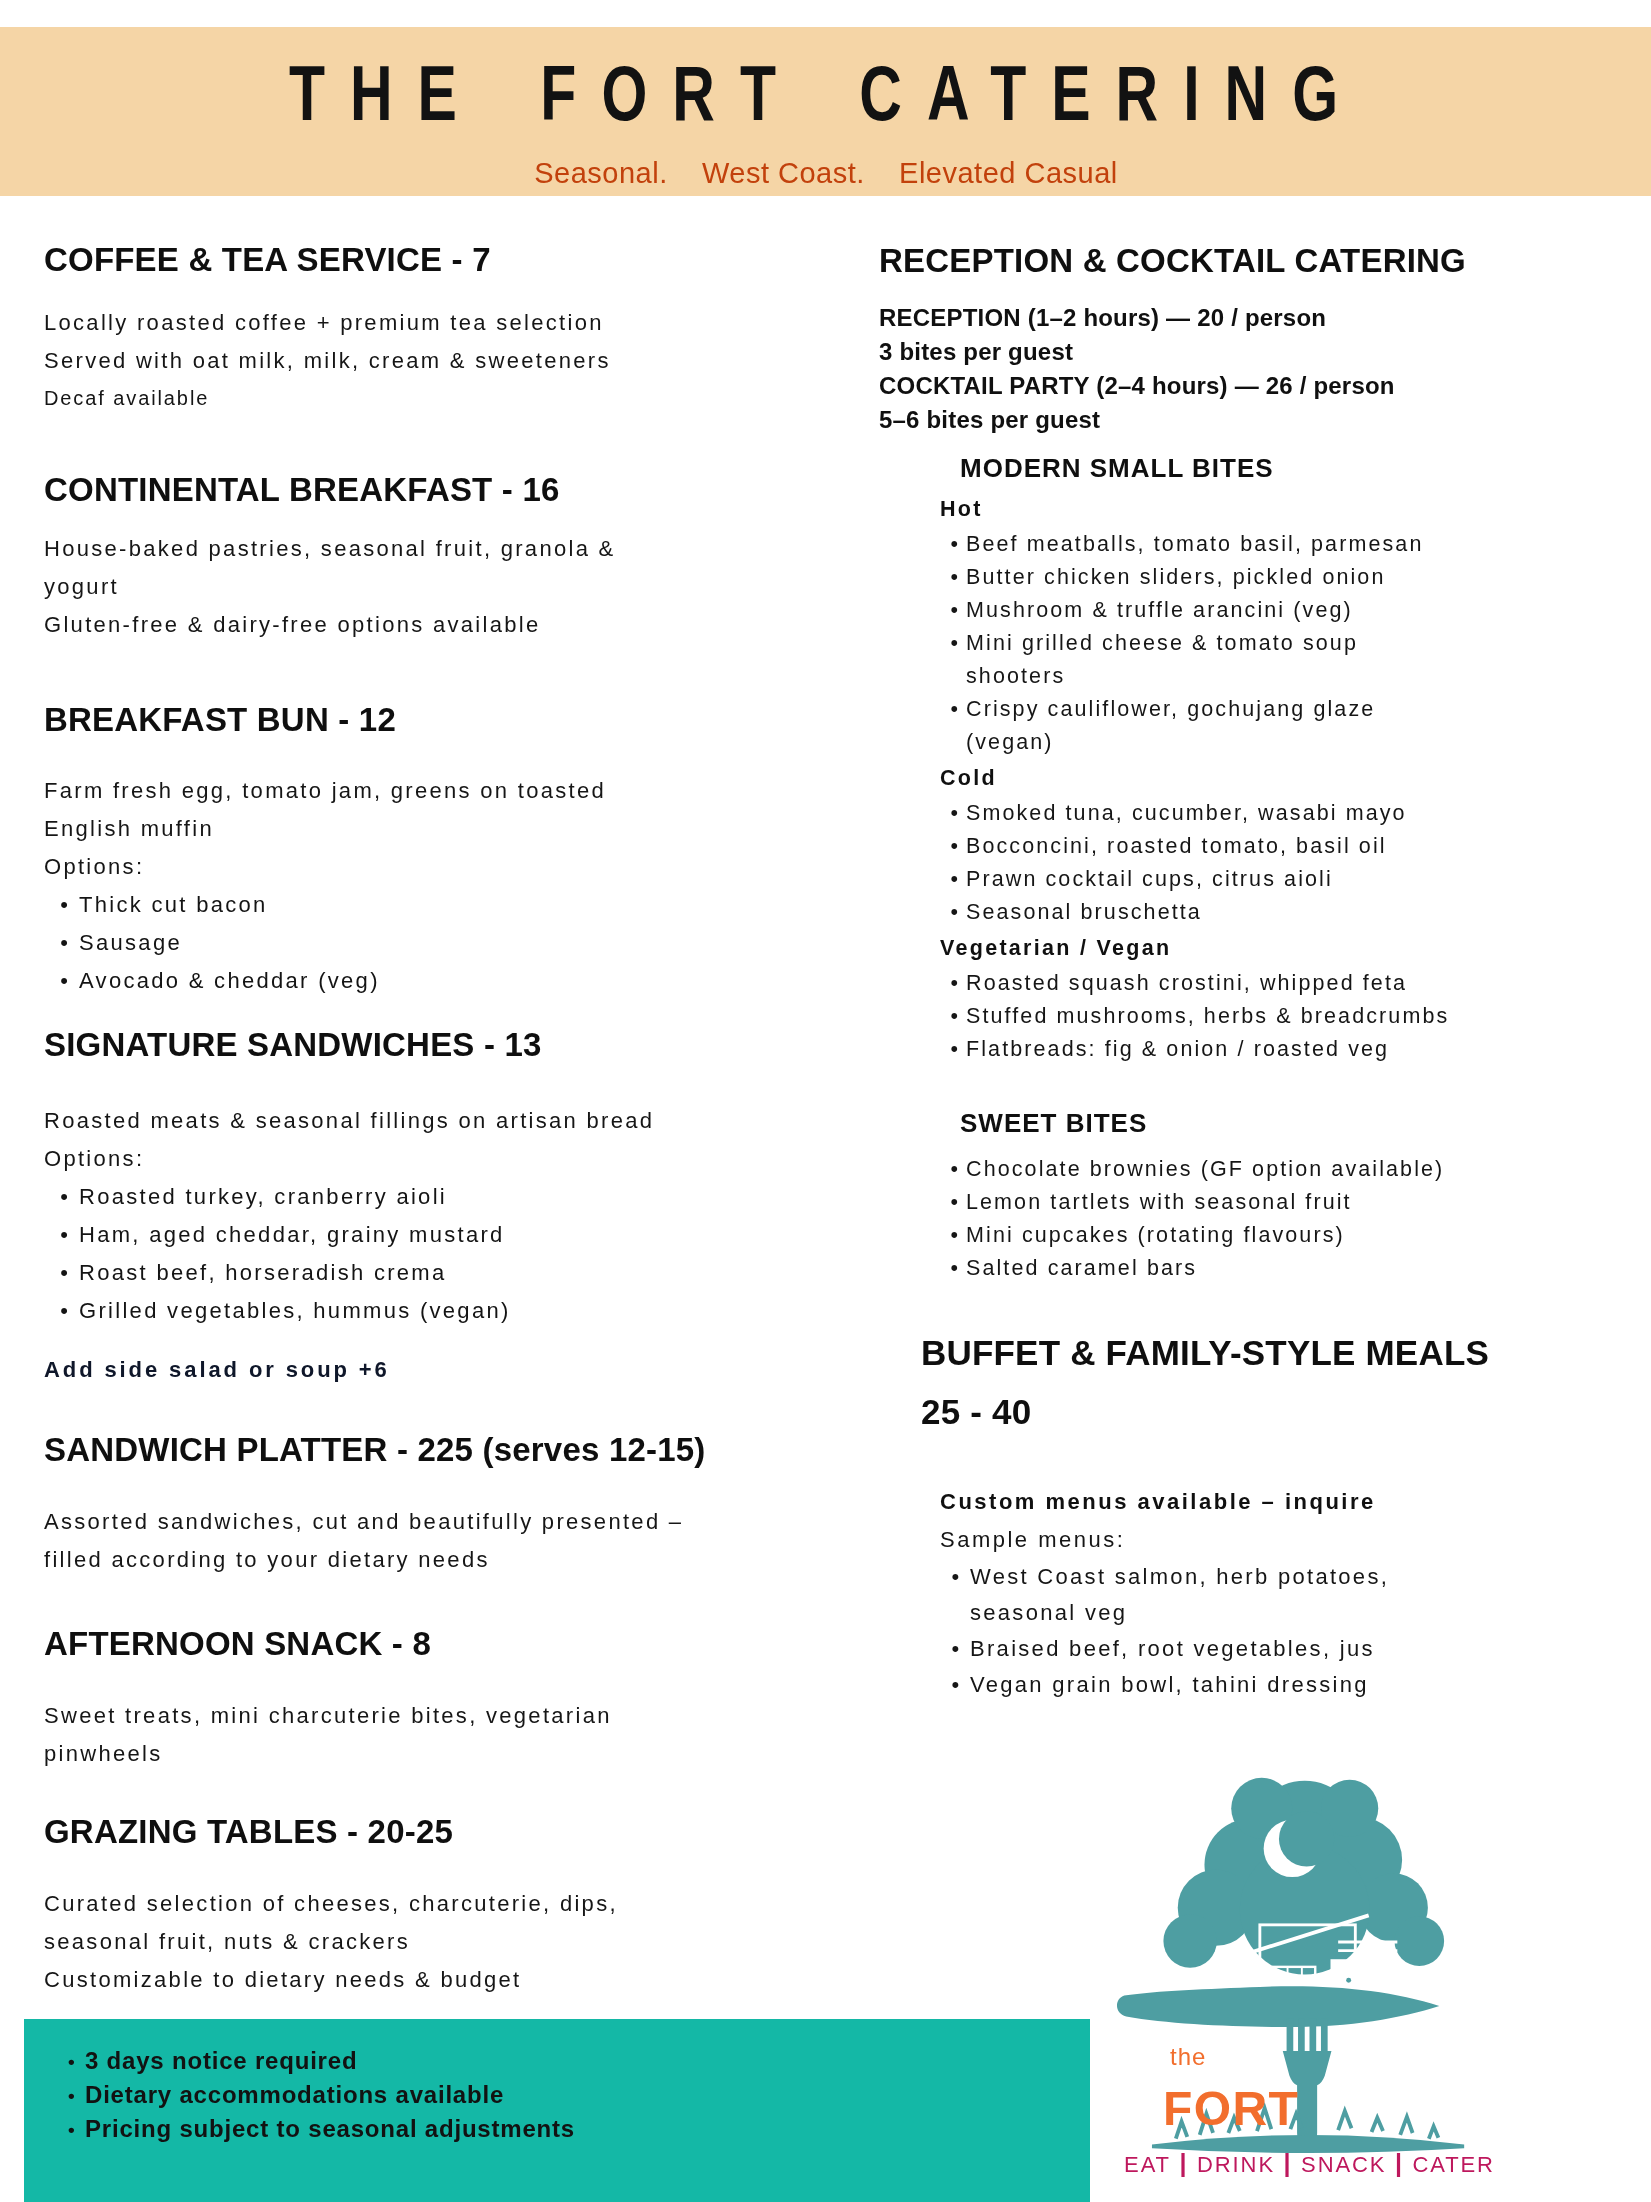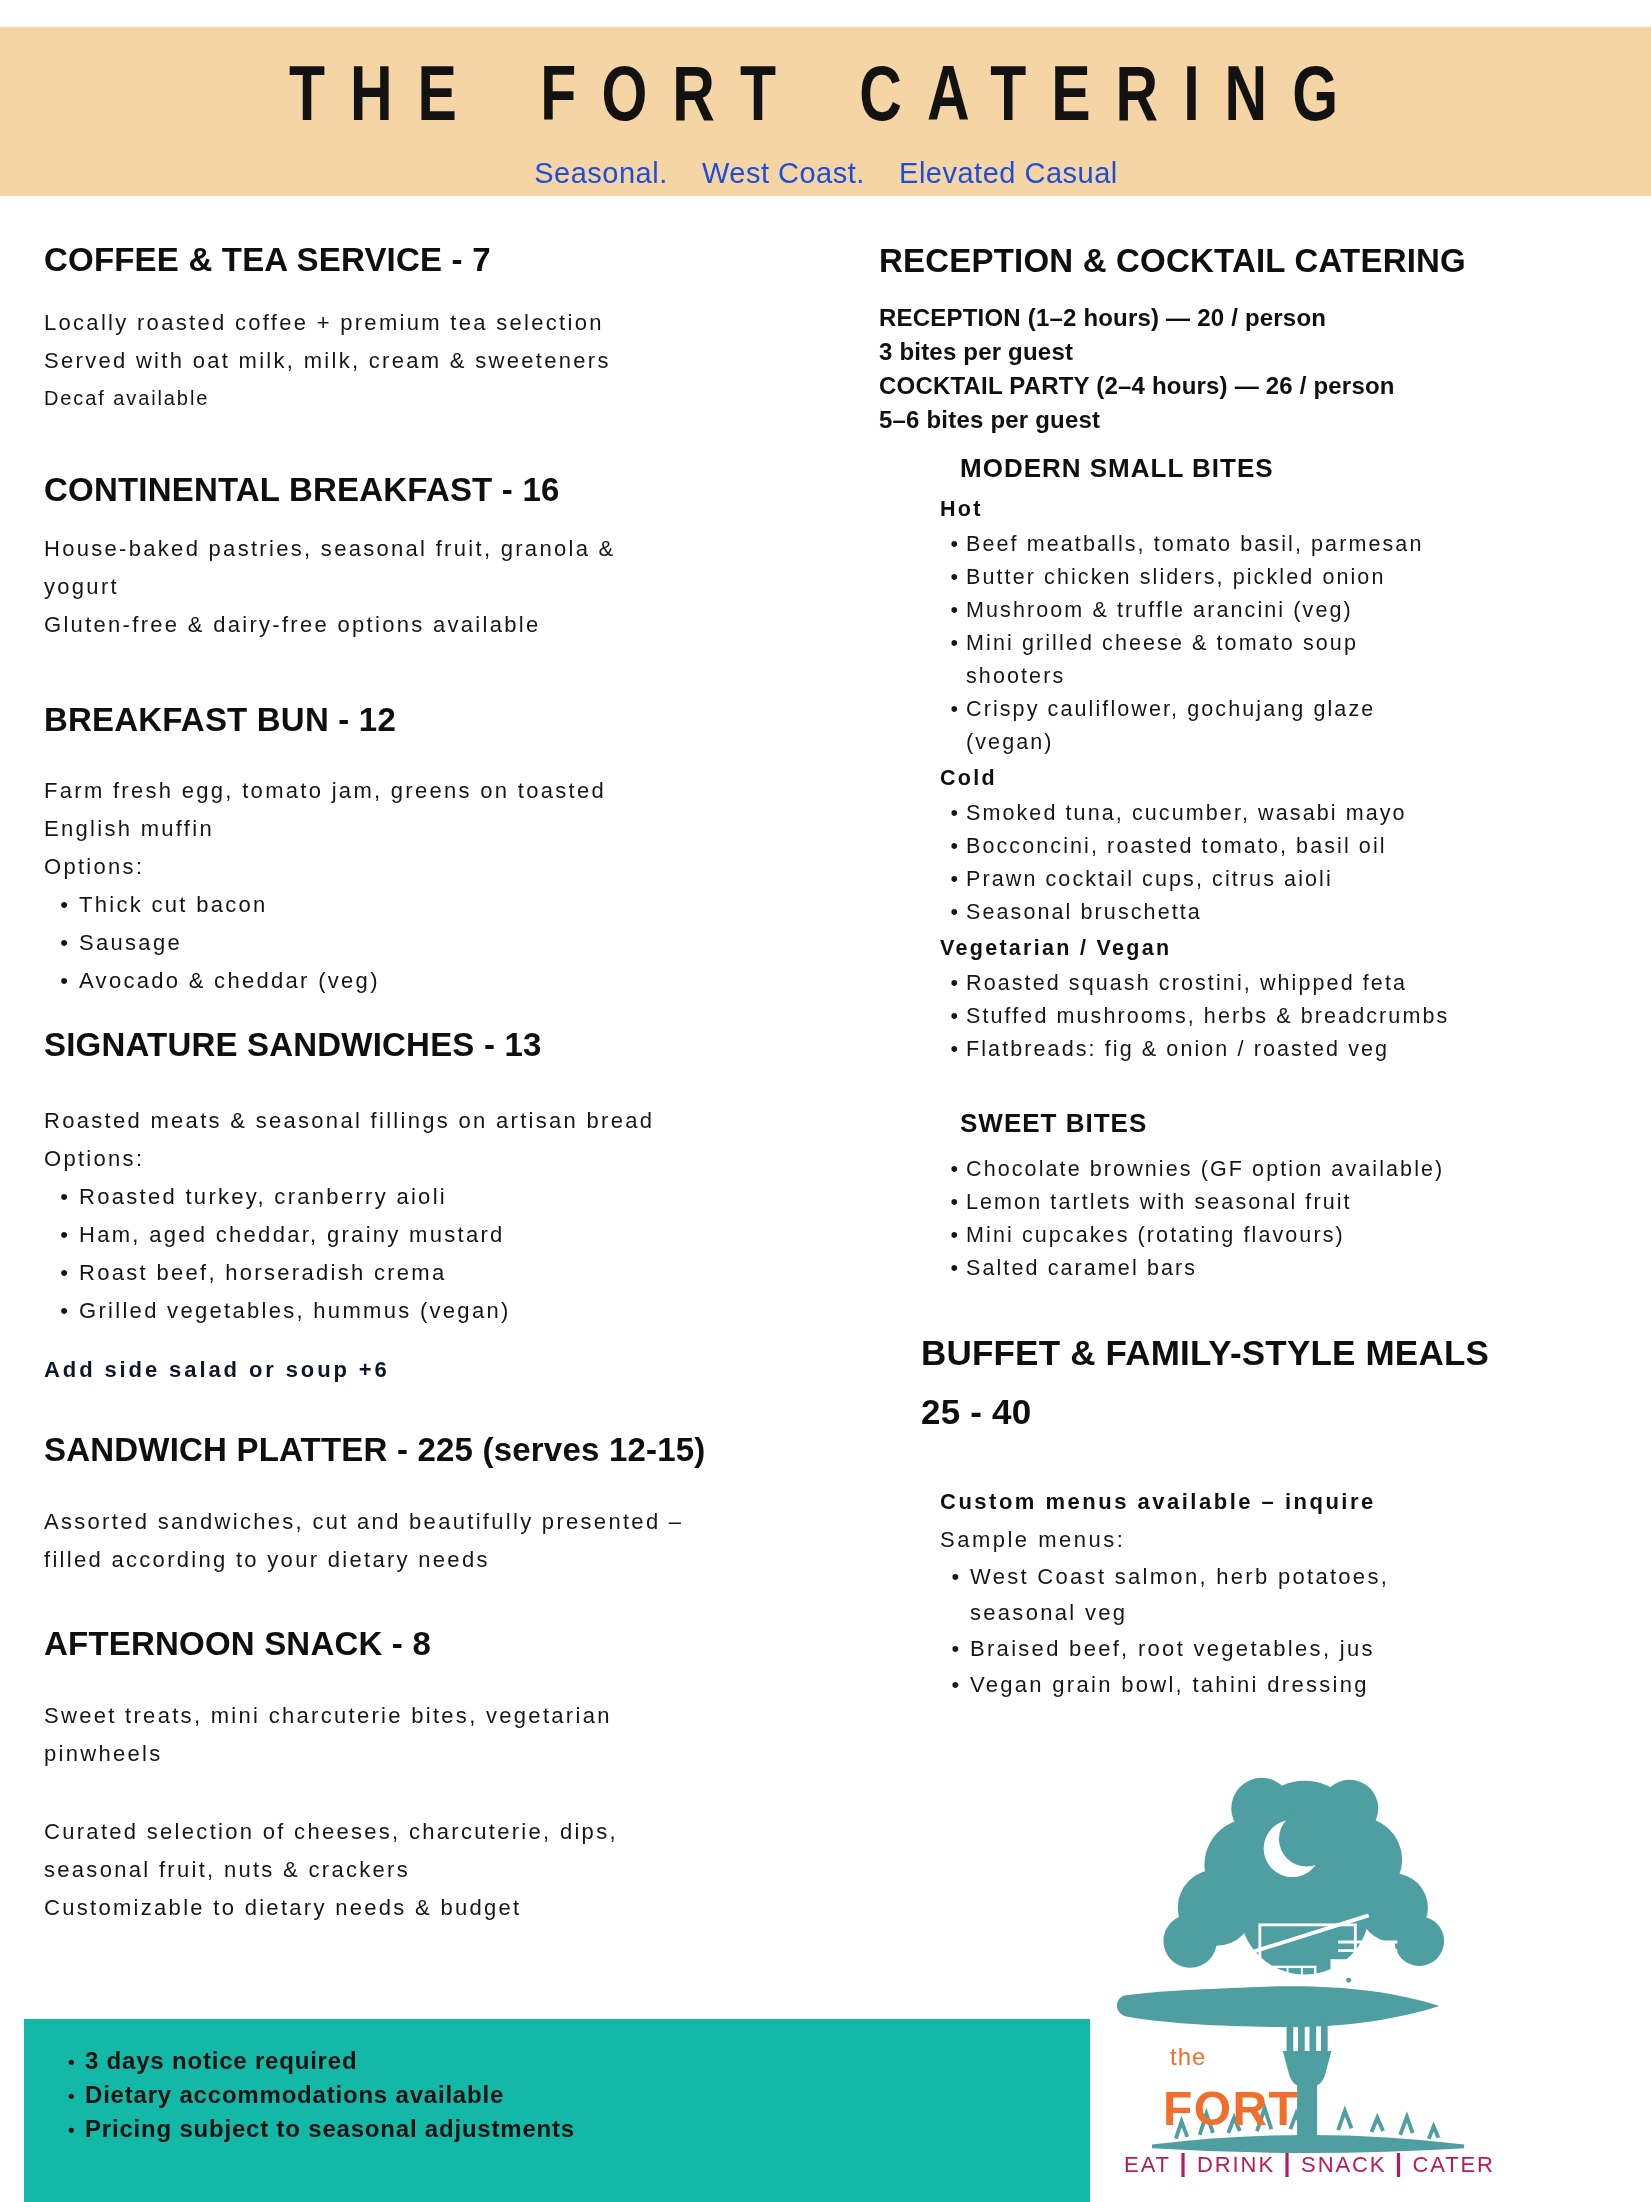--- a/index.html
+++ b/index.html
@@ -6,21 +6,21 @@
   .page{
     position:relative;width:1652px;height:2202px;background:#ffffff;overflow:hidden;
     font-family:"Liberation Sans", sans-serif;color:#141414;
   }
   
   .band-header{position:absolute;left:0;top:27px;width:1652px;height:169px;background:#F5D5A6;}
   .title{position:absolute;left:0;right:0;top:32.5px;text-align:center;
          font-size:59px;font-weight:700;color:#121212;letter-spacing:25px;word-spacing:17px;white-space:pre;}
   .title-inner{display:inline-block;transform:scaleY(1.32);transform-origin:center;}
   .subtitle{position:absolute;left:0;right:0;top:130px;text-align:center;
-            font-size:29px;color:#1d4ed8;letter-spacing:0.5px;white-space:pre;}
+            font-size:29px;color:#c2410c;letter-spacing:0.5px;white-space:pre;}
   
   .lsec{position:absolute;left:44px;width:832px;}
   .sec-heading{font-size:33px;font-weight:700;line-height:38px;letter-spacing:0.2px;color:#0f0f0f;margin:0;}
   .lbody{font-size:22px;letter-spacing:2.3px;line-height:38px;color:#161616;white-space:pre-line;}
   .lnote{font-size:20px;letter-spacing:1.9px;line-height:36px;color:#161616;}
   .lbullets{margin:0;padding:0;list-style:none;}
   .lbullets li{position:relative;padding-left:35px;font-size:22px;letter-spacing:2.3px;line-height:38px;white-space:pre-line;}
   .lbullets li::before{content:"\2022";position:absolute;left:16.3px;}
   .mb26{margin-bottom:25px;} .mb22{margin-bottom:21px;} .mb34{margin-bottom:32.5px;}
   .mb40{margin-bottom:38px;} .mb36{margin-bottom:34px;}
@@ -114,20 +114,21 @@
 filled according to your dietary needs</div>
   </div>
 
   <div class="lsec" style="top:1625px">
     <div class="sec-heading mb36">AFTERNOON SNACK - 8</div>
     <div class="lbody">Sweet treats, mini charcuterie bites, vegetarian
 pinwheels</div>
   </div>
 
   <div class="lsec" style="top:1813px">
+    <div class="sec-heading mb36">GRAZING TABLES - 20-25</div>
     <div class="lbody">Curated selection of cheeses, charcuterie, dips,
 seasonal fruit, nuts &amp; crackers</div>
     <div class="lbody">Customizable to dietary needs &amp; budget</div>
   </div>
 
   <div class="notice">
     <ul>
       <li>3 days notice required</li>
       <li>Dietary accommodations available</li>
       <li>Pricing subject to seasonal adjustments</li>

